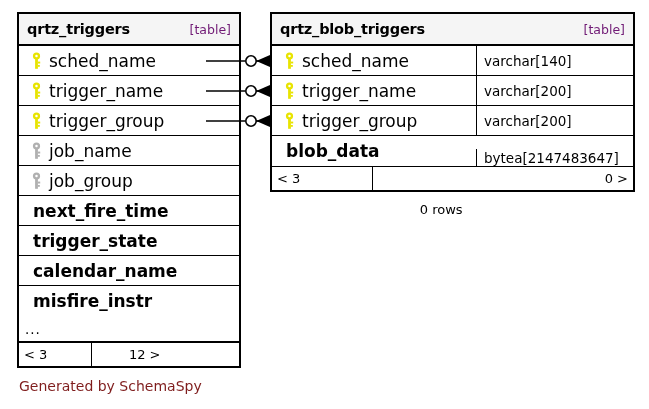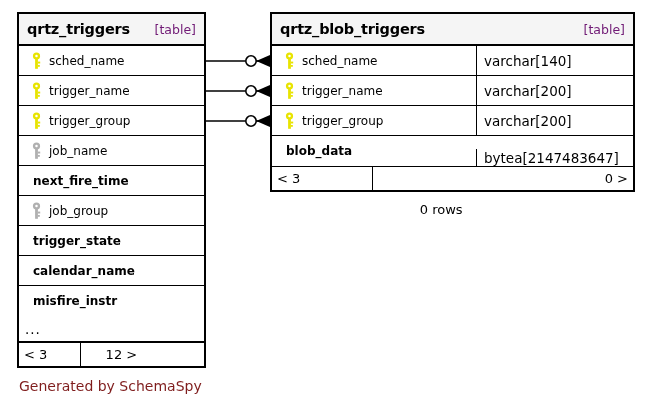--- a/index.html
+++ b/index.html
@@ -66,21 +66,21 @@
   }
   .row:last-child { border-bottom: none; }
 
   .cell-name {
     box-sizing: border-box;
     display: flex;
     align-items: center;
     padding-left: 6px;
     flex: 1 1 auto;
     min-width: 0;
-    font-size: 12px;
+    font-size: 17px;
     white-space: nowrap;
   }
   .cell-type {
     box-sizing: border-box;
     display: flex;
     align-items: center;
     padding-left: 7px;
     border-left: 1.5px solid #000000;
     font-size: 13.5px;
     white-space: nowrap;
@@ -148,21 +148,21 @@
     font-size: 14px;
     color: #7f1d1d;
     white-space: nowrap;
   }
 </style>
 </head>
 <body>
 
 <div class="canvas">
 
-  <div class="entity" id="entity-left" style="left:17px; top:12px; width:189px;">
+  <div class="entity" id="entity-left" style="left:17px; top:12px; width:224px;">
 
     <div class="entity-header">
       <span class="entity-title">qrtz_triggers</span>
       <span class="entity-kind">[table]</span>
     </div>
 
     <div class="rows" id="left-rows">
         <div class="row">
           <div class="cell-name">
             <span class="keyslot">
@@ -212,37 +212,37 @@
                 <circle cx="5.5" cy="4" r="3.6" fill="#b0b0b0"></circle>
                 <circle cx="5.5" cy="4" r="1.25" fill="#ffffff"></circle>
                 <rect x="4.1" y="6.4" width="2.8" height="10.4" fill="#b0b0b0"></rect>
                 <rect x="6.9" y="9.6" width="2.3" height="1.9" fill="#b0b0b0"></rect>
                 <rect x="6.9" y="13.0" width="1.9" height="1.8" fill="#b0b0b0"></rect>
               </svg>
             </span>
             <span class="colname">job_name</span>
           </div>
         </div>
-        <div class="row nokey">
-          <div class="cell-name">
-            <span class="colname">next_fire_time</span>
-          </div>
-        </div>
         <div class="row">
           <div class="cell-name">
             <span class="keyslot">
               <svg width="11" height="18" viewBox="0 0 11 18" aria-hidden="true">
                 <circle cx="5.5" cy="4" r="3.6" fill="#b0b0b0"></circle>
                 <circle cx="5.5" cy="4" r="1.25" fill="#ffffff"></circle>
                 <rect x="4.1" y="6.4" width="2.8" height="10.4" fill="#b0b0b0"></rect>
                 <rect x="6.9" y="9.6" width="2.3" height="1.9" fill="#b0b0b0"></rect>
                 <rect x="6.9" y="13.0" width="1.9" height="1.8" fill="#b0b0b0"></rect>
               </svg>
             </span>
             <span class="colname">job_group</span>
+          </div>
+        </div>
+        <div class="row nokey">
+          <div class="cell-name">
+            <span class="colname">next_fire_time</span>
           </div>
         </div>
         <div class="row nokey">
           <div class="cell-name">
             <span class="colname">trigger_state</span>
           </div>
         </div>
         <div class="row nokey">
           <div class="cell-name">
             <span class="colname">calendar_name</span>

